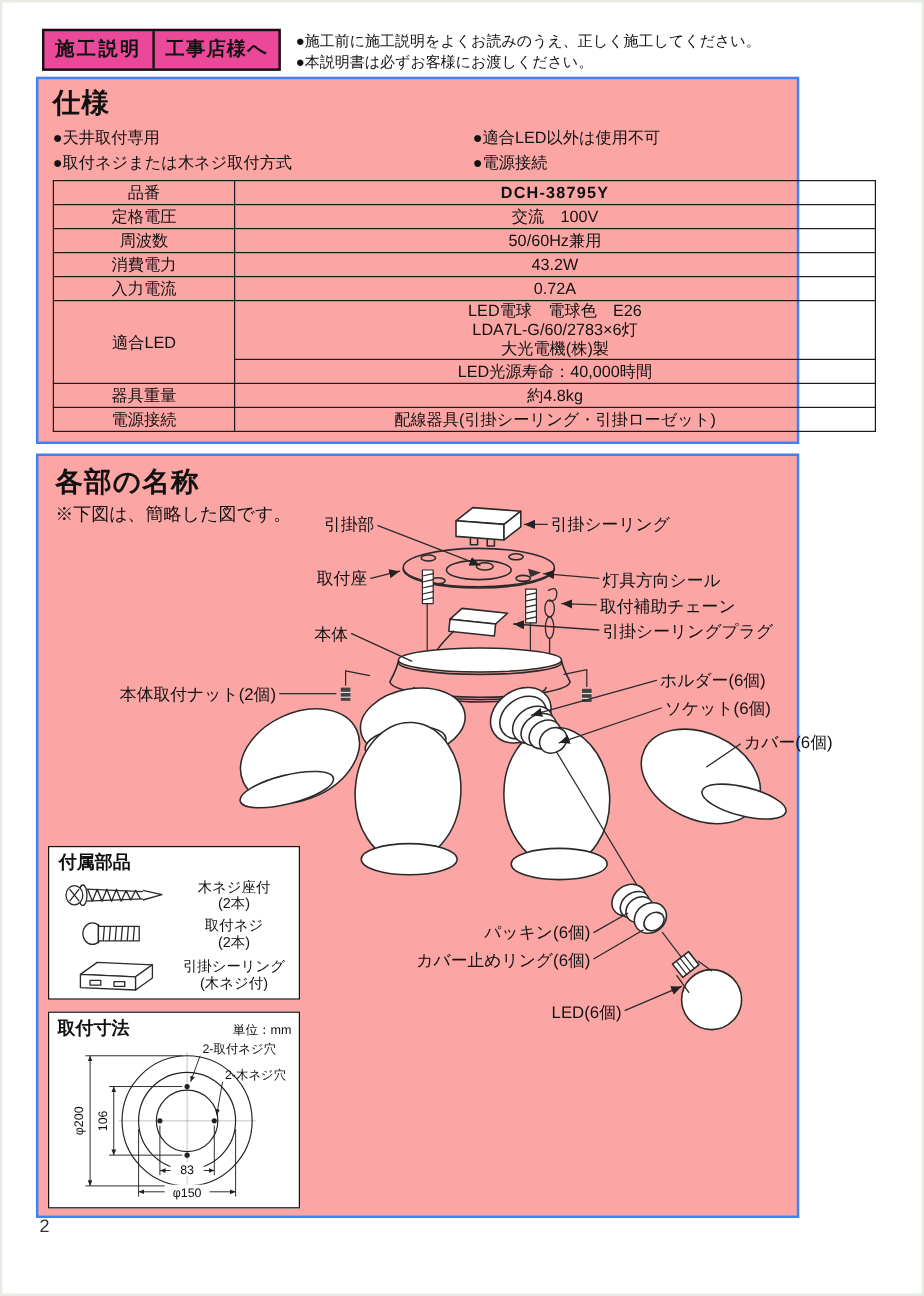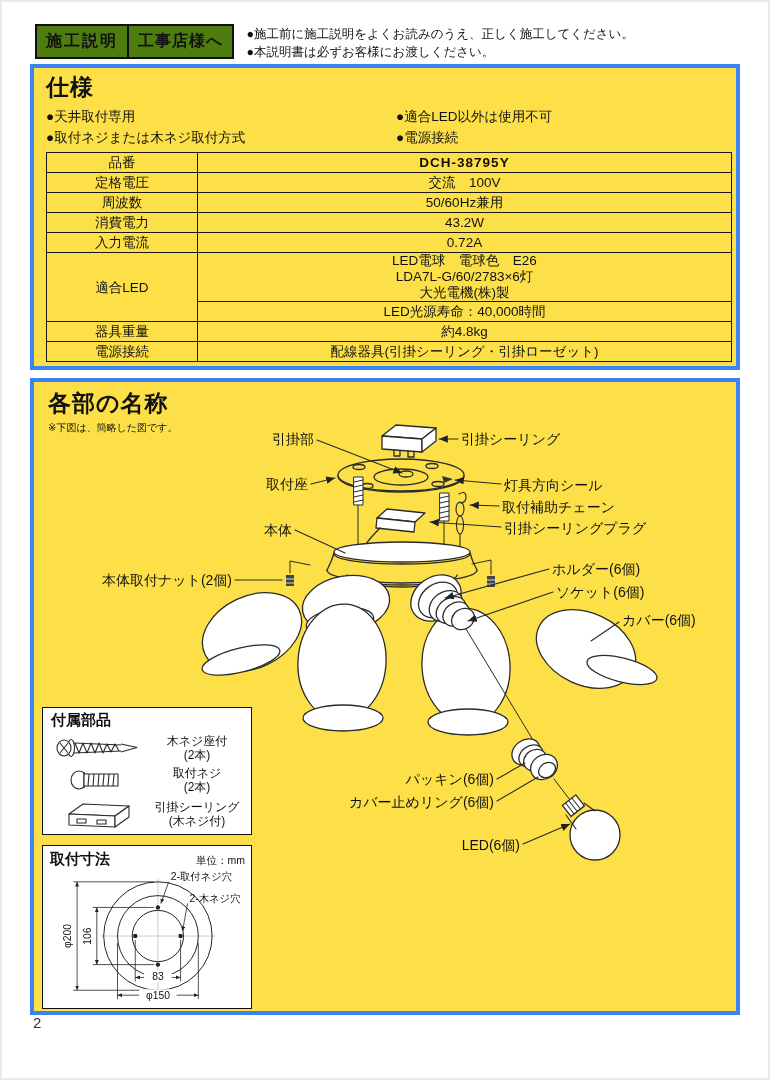--- a/index.html
+++ b/index.html
@@ -3,40 +3,40 @@
 <meta charset="utf-8">
 <style>
   html,body{margin:0;padding:0;background:#fff;}
   .page{
     position:relative;width:770px;height:1080px;background:#fff;overflow:hidden;
     font-family:"Liberation Sans","DejaVu Sans",sans-serif;color:#111;
     box-shadow:inset 0 0 0 2px #e6ebe3;
   }
   
   .hdr{position:absolute;left:35px;top:24px;display:flex;align-items:flex-start;}
-  .badges{display:flex;border:2px solid #111;background:#4d7c0f;}
+  .badges{display:flex;border:2px solid #111;background:#ec4899;}
   .badge{padding:5px 9px;font-weight:bold;font-size:16px;letter-spacing:2px;white-space:nowrap;}
   .badge + .badge{border-left:2px solid #111;letter-spacing:1px;}
   .hdr-notes{margin-left:12px;font-size:12.5px;line-height:18px;padding-top:1px;}
   
-  .box{position:absolute;left:30px;width:710px;border:4px solid #3b82f6;background:#fde047;box-sizing:border-box;}
+  .box{position:absolute;left:30px;width:636px;border:2px solid #3b82f6;background:#fca5a5;box-sizing:border-box;}
   .spec-box{top:64px;height:306px;padding:3px 8px 6px 12px;}
   .parts-box{top:378px;height:637px;}
   .sec-title{font-size:23px;font-weight:bold;letter-spacing:1px;margin:1px 0 3px 0;}
   .bullets{display:flex;font-size:13.5px;line-height:21px;}
   .bcol1{width:350px;}
   
   table.spec{border-collapse:collapse;width:686px;margin-top:4px;}
   table.spec td{border:1.6px solid #1a1a1a;text-align:center;font-size:13.5px;padding:0 0;height:19px;line-height:17px;}
   table.spec td.lbl{width:150px;}
   td.model{font-size:27px;font-weight:bold;letter-spacing:1px;height:31px;}
   td.led-cell div{font-size:13.5px;line-height:16px;}
   
   .parts-head{position:absolute;left:14px;top:5px;}
-  .parts-note{font-size:10px;margin-top:-1px;}
+  .parts-note{font-size:15px;margin-top:-1px;font-family:Liberation Serif, serif;}
   svg.diagram{position:absolute;left:0;top:0;}
   svg text{font-family:"Liberation Sans","DejaVu Sans",sans-serif;fill:#111;}
   
   .acc-box{position:absolute;left:8px;top:325px;width:210px;height:128px;border:1.5px solid #111;box-sizing:border-box;padding:3px 4px 16px 8px;background:#fff;}
   .acc-title{font-size:15px;font-weight:bold;}
   .acc-row{display:flex;align-items:center;margin-top:3px;}
   .acc-icon{width:96px;display:flex;justify-content:center;align-items:center;}
   .acc-lbl{flex:1;text-align:center;font-size:12px;line-height:14px;}
   
   .dim-box{position:absolute;left:8px;top:463px;width:210px;height:164px;border:1.5px solid #111;box-sizing:border-box;padding:4px 6px 0 7px;background:#fff;}

